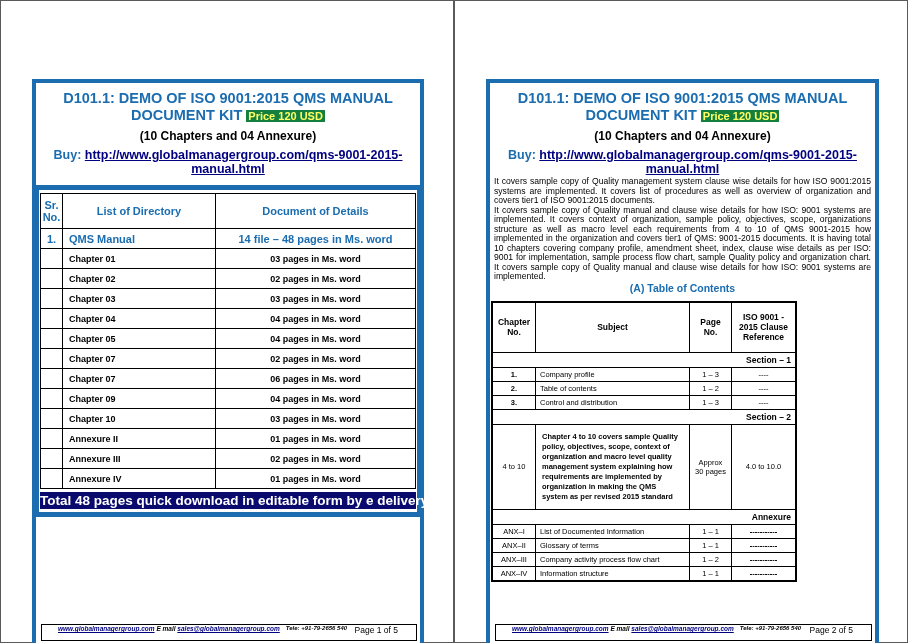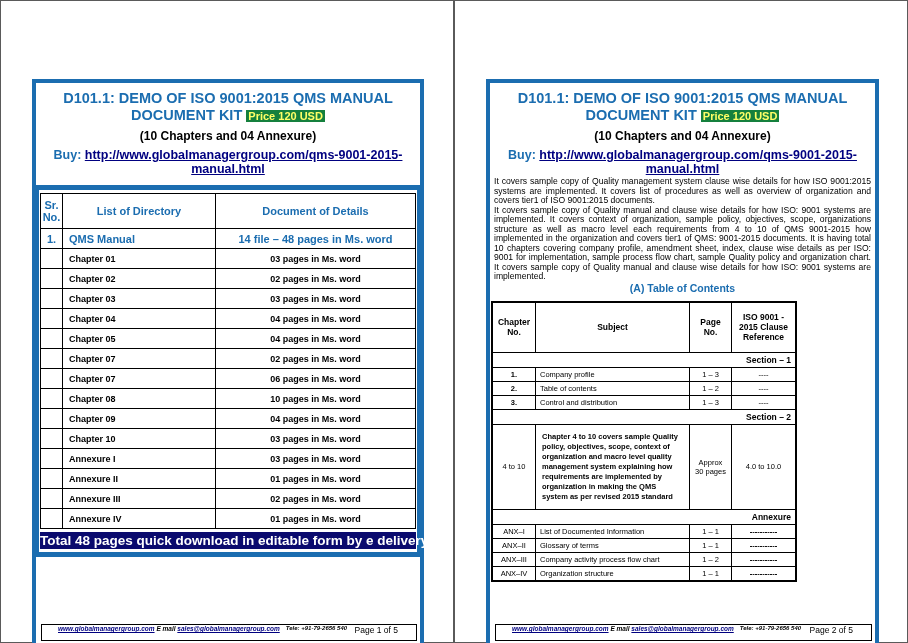--- a/index.html
+++ b/index.html
@@ -149,36 +149,26 @@
             <td>Chapter 07</td>
             <td class="det">02 pages in Ms. word</td>
           </tr>
       <tr>
             <td class="sr"></td>
             <td>Chapter 07</td>
             <td class="det">06 pages in Ms. word</td>
           </tr>
       <tr>
             <td class="sr"></td>
-            <td>Chapter 08</td>
-            <td class="det">10 pages in Ms. word</td>
-          </tr>
-      <tr>
-            <td class="sr"></td>
             <td>Chapter 09</td>
             <td class="det">04 pages in Ms. word</td>
           </tr>
       <tr>
             <td class="sr"></td>
             <td>Chapter 10</td>
-            <td class="det">03 pages in Ms. word</td>
-          </tr>
-      <tr>
-            <td class="sr"></td>
-            <td>Annexure I</td>
             <td class="det">03 pages in Ms. word</td>
           </tr>
       <tr>
             <td class="sr"></td>
             <td>Annexure II</td>
             <td class="det">01 pages in Ms. word</td>
           </tr>
       <tr>
             <td class="sr"></td>
             <td>Annexure III</td>
@@ -271,21 +261,21 @@
       <td class="c bold">-----------</td>
     </tr>
     <tr class="row">
       <td class="c">ANX–III</td>
       <td>Company activity process flow chart</td>
       <td class="c">1 – 2</td>
       <td class="c bold">-----------</td>
     </tr>
     <tr class="row">
       <td class="c">ANX–IV</td>
-      <td>Organization structure</td>
+      <td>Information structure</td>
       <td class="c">1 – 1</td>
       <td class="c bold">-----------</td>
     </tr>
   </tbody>
     </table>
 
   <div class="footer">
     <a>www.globalmanagergroup.com</a>
     &nbsp;<span>E mail</span>&nbsp;
     <a>sales@globalmanagergroup.com</a>

